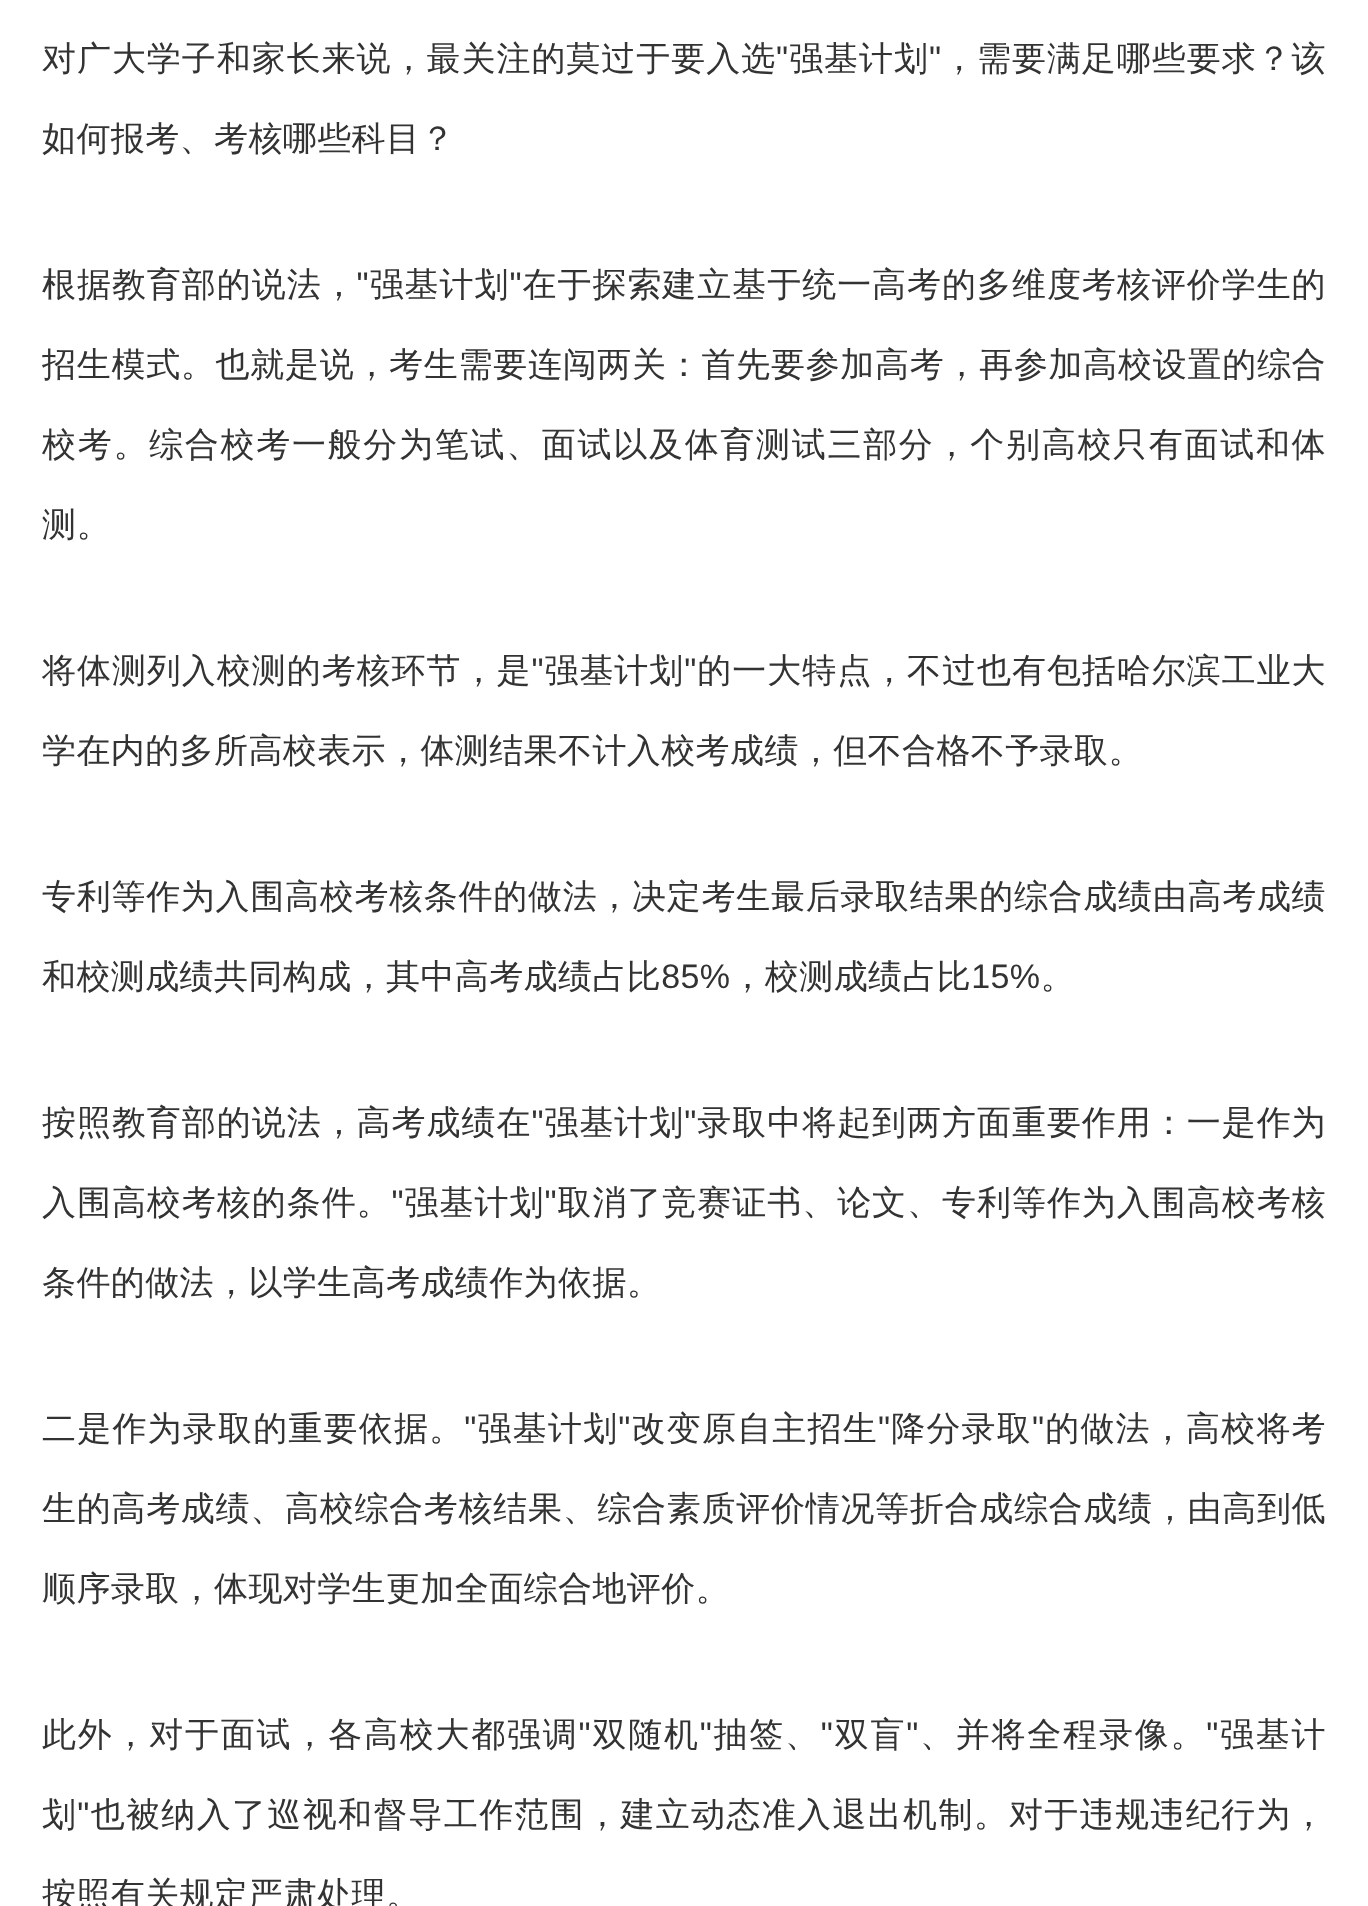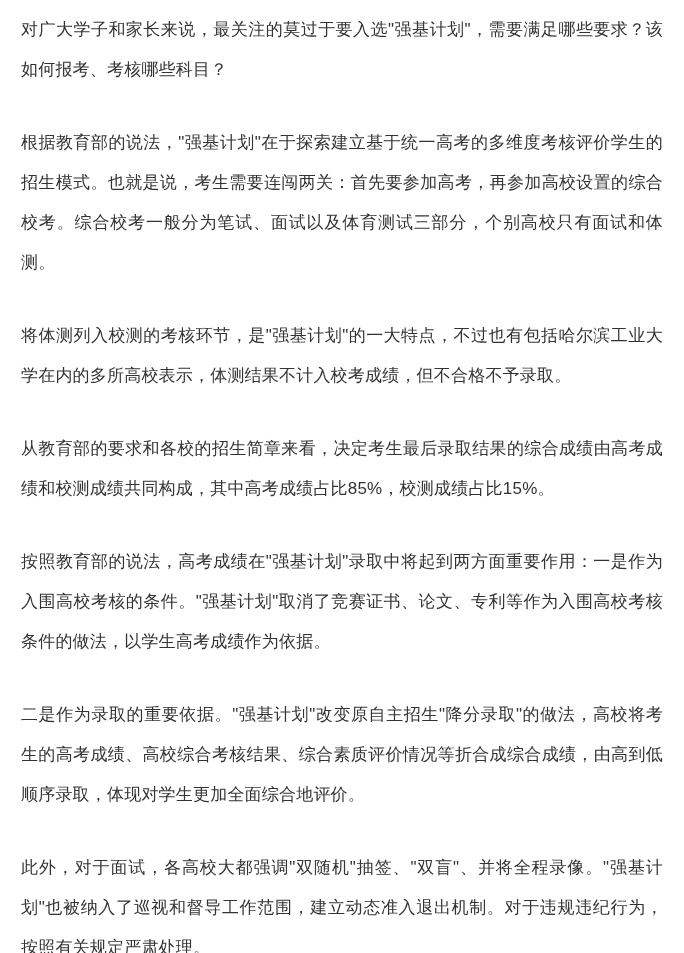--- a/index.html
+++ b/index.html
@@ -31,17 +31,17 @@
     margin-bottom: 0;
   }
 </style>
 </head>
 <body>
 
 <div class="article">
   <p>对广大学子和家长来说，最关注的莫过于要入选"强基计划"，需要满足哪些要求？该如何报考、考核哪些科目？</p>
   <p>根据教育部的说法，"强基计划"在于探索建立基于统一高考的多维度考核评价学生的招生模式。也就是说，考生需要连闯两关：首先要参加高考，再参加高校设置的综合校考。综合校考一般分为笔试、面试以及体育测试三部分，个别高校只有面试和体测。</p>
   <p>将体测列入校测的考核环节，是"强基计划"的一大特点，不过也有包括哈尔滨工业大学在内的多所高校表示，体测结果不计入校考成绩，但不合格不予录取。</p>
-  <p>从教育部的要求和各校的招生简章来看，决定考生最后录取结果的综合成绩由高考成绩和校测成绩共同构成，其中高考成绩占比85%，校测成绩占比15%。</p>
+  <p>专利等作为入围高校考核条件的做法，决定考生最后录取结果的综合成绩由高考成绩和校测成绩共同构成，其中高考成绩占比85%，校测成绩占比15%。</p>
   <p>按照教育部的说法，高考成绩在"强基计划"录取中将起到两方面重要作用：一是作为入围高校考核的条件。"强基计划"取消了竞赛证书、论文、专利等作为入围高校考核条件的做法，以学生高考成绩作为依据。</p>
   <p>二是作为录取的重要依据。"强基计划"改变原自主招生"降分录取"的做法，高校将考生的高考成绩、高校综合考核结果、综合素质评价情况等折合成综合成绩，由高到低顺序录取，体现对学生更加全面综合地评价。</p>
   <p>此外，对于面试，各高校大都强调"双随机"抽签、"双盲"、并将全程录像。"强基计划"也被纳入了巡视和督导工作范围，建立动态准入退出机制。对于违规违纪行为，按照有关规定严肃处理。</p>
 </div>
 
 </body></html>

